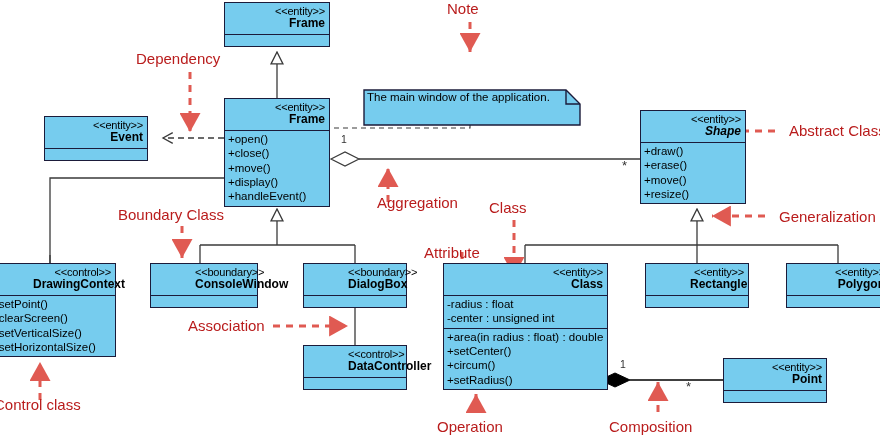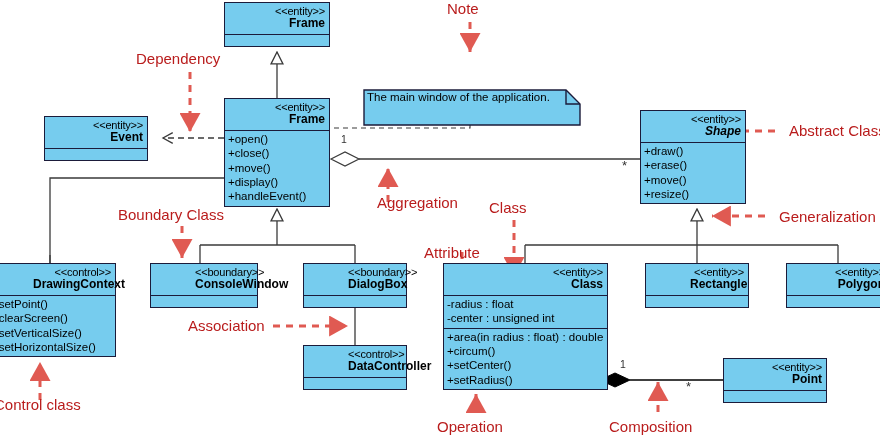--- a/index.html
+++ b/index.html
@@ -287,22 +287,22 @@
     <div class="uml-header">
       <span class="uml-stereo">&lt;&lt;entity&gt;&gt;</span>
       <span class="uml-name">Class</span>
     </div>
     <div class="uml-compartment">
       <div class="uml-member">-radius : float</div>
       <div class="uml-member">-center : unsigned int</div>
     </div>
     <div class="uml-compartment">
       <div class="uml-member">+area(in radius : float) : double</div>
+      <div class="uml-member">+setCenter()</div>
       <div class="uml-member">+circum()</div>
-      <div class="uml-member">+setCenter()</div>
       <div class="uml-member">+setRadius()</div>
     </div>
   </div>
 
   <div class="uml-class" style="left:645px; top:263px; width:104px;">
     <div class="uml-header">
       <span class="uml-stereo">&lt;&lt;entity&gt;&gt;</span>
       <span class="uml-name">Rectangle</span>
     </div>
     <div class="uml-compartment empty"></div>

